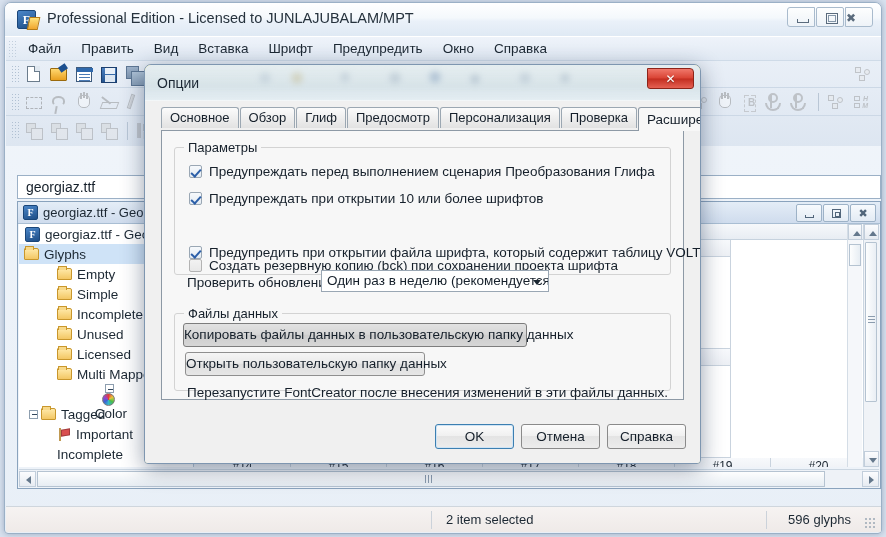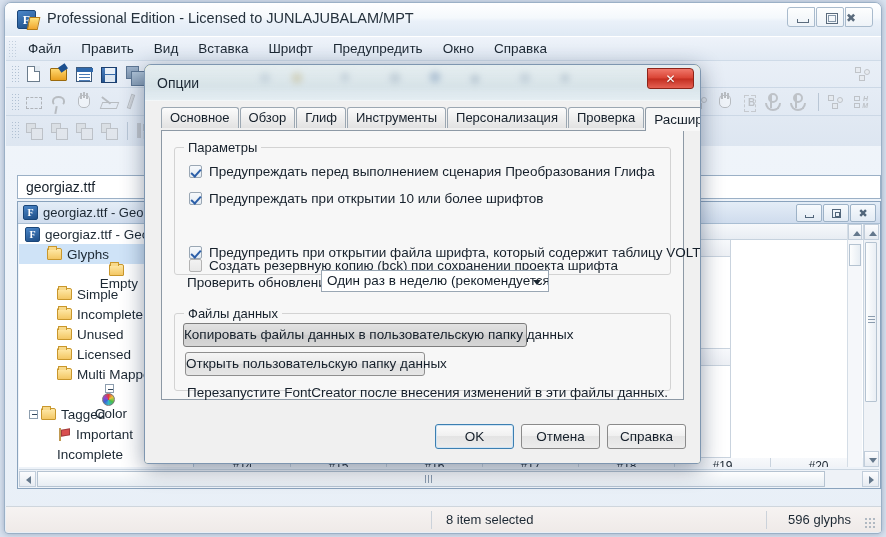--- a/index.html
+++ b/index.html
@@ -517,26 +517,26 @@
               <span class="g-cls">✖</span>
             </div>
         </div>
       </div>
 
       <div class="tree">
         <div class="tree-row" style="padding-left:6px">
           <div class="mdi-ico" style="position:relative; left:0; top:0; margin-right:5px;">F</div>
           <span>georgiaz.ttf - Geor</span>
         </div>
-        <div class="tree-row sel" style="padding-left:28px">
+        <div class="tree-row sel" style="padding-left:5px">
           <span class="fold"></span>
           <span>Glyphs</span>
         </div>
         <div id="tree-items">
-            <div class="tree-row" style="padding-left: 26px; flex-direction: column;">
+            <div class="tree-row" style="padding-left: 26px;">
               <span style="width: 12px; flex: 0 0 auto;"></span>
               <span class="fold"></span>
               <span>Empty</span>
             </div>
             <div class="tree-row" style="padding-left: 26px;">
               <span style="width: 12px; flex: 0 0 auto;"></span>
               <span class="fold"></span>
               <span>Simple</span>
             </div>
             <div class="tree-row" style="padding-left: 26px;">
@@ -648,41 +648,41 @@
           </div>
         <div class="h-thumb" style="width:788px; margin-left:1px;"></div>
         <div class="h-btn" style="margin-left:auto">
             <i class="arrow-r"></i>
           </div>
       </div>
     </div>
 
     <div class="statusbar">
       <div class="st-sep" style="left:425px"></div>
-      <div class="st-text" style="left:440px">8 item selected</div>
+      <div class="st-text" style="left:440px">2 item selected</div>
       <div class="st-sep" style="left:760px"></div>
       <div class="st-text" style="right:30px">596 glyphs</div>
       <div class="st-grip"></div>
     </div>
   </div>
 
   <div class="dialog">
     <div class="dlg-glass">
       <div class="blurimg"></div>
     </div>
     <div class="dlg-title">Опции</div>
     <div class="dlg-close">✕</div>
 
     <div class="dlg-body">
 
       <div class="tabstrip">
         <div class="tab">Основное</div>
         <div class="tab">Обзор</div>
         <div class="tab">Глиф</div>
-        <div class="tab">Инструменты</div>
+        <div class="tab">Предосмотр</div>
         <div class="tab">Персонализация</div>
         <div class="tab">Проверка</div>
         <div class="tab active">Расширенно</div>
       </div>
 
       <div class="tabpage">
 
         <div class="group" style="left:12px; top:16px; right:12px; height:128px;padding-left:22px;">
           <div class="group-cap">Параметры</div>
 

